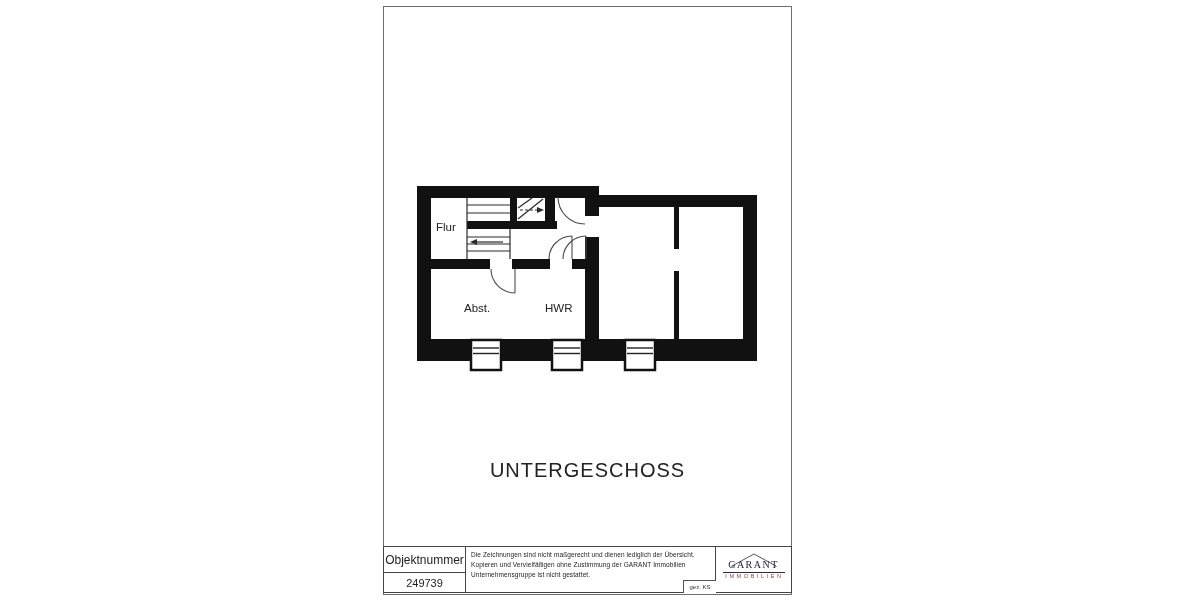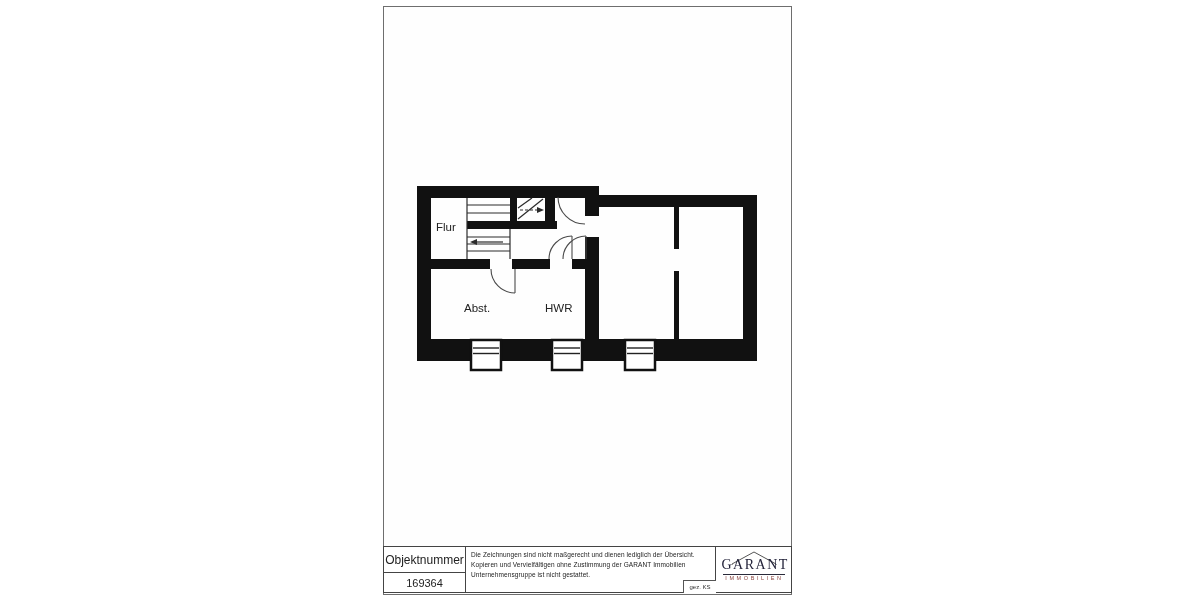--- a/index.html
+++ b/index.html
@@ -37,21 +37,21 @@
   }
   .gez-box{
     position:absolute;right:-1px;bottom:-1px;width:32px;height:12px;
     border-top:1px solid #555;border-left:1px solid #555;background:#fff;
     font-size:6px;color:#333;display:flex;align-items:center;justify-content:center;
   }
   .tb-logo{width:75px;display:flex;align-items:center;justify-content:center;}
   .logo-wrap{position:relative;width:64px;text-align:center;}
   .logo-roof{position:absolute;left:9px;top:-7px;width:46px;height:14px;}
   .logo-name{
-    font-family:"Liberation Serif", serif;font-size:14px;letter-spacing:1.5px;
+    font-family:"Liberation Serif", serif;font-size:10px;letter-spacing:1.5px;
     color:#23233a;line-height:1;position:relative;
   }
   .logo-rule{border-top:1.2px solid #2a2a3a;margin:1.5px 1px 1px 1px;}
   .logo-sub{
     font-size:5.5px;letter-spacing:2.6px;color:#8b4541;line-height:1;
     padding-left:2px;
   }
 </style>
 </head>
 <body>
@@ -124,26 +124,27 @@
       </g>
     </g>
 
     <g fill="#222" font-family="Liberation Sans, sans-serif" font-size="11.5">
       <text x="449" y="230">Flur</text>
       <text x="477" y="311">Abst.</text>
       <text x="558" y="311">HWR</text>
     </g>
   </svg>
 
+  <div class="floor-title">UNTERGESCHOSS</div>
 
   <div class="title-block">
 
     <div class="tb-cell tb-objnr">
       <div class="row1">Objektnummer</div>
-      <div class="row2">169364</div>
+      <div class="row2">249739</div>
     </div>
 
     <div class="tb-cell tb-disclaimer">
       <div class="txt">Die Zeichnungen sind nicht maßgerecht und dienen lediglich der Übersicht. Kopieren und Vervielfältigen ohne Zustimmung der GARANT Immobilien Unternehmensgruppe ist nicht gestattet.</div>
       <div class="gez-box">gez. KS</div>
     </div>
 
     <div class="tb-cell tb-logo">
       <div class="logo-wrap">
         <svg class="logo-roof" viewBox="0 0 46 14">

